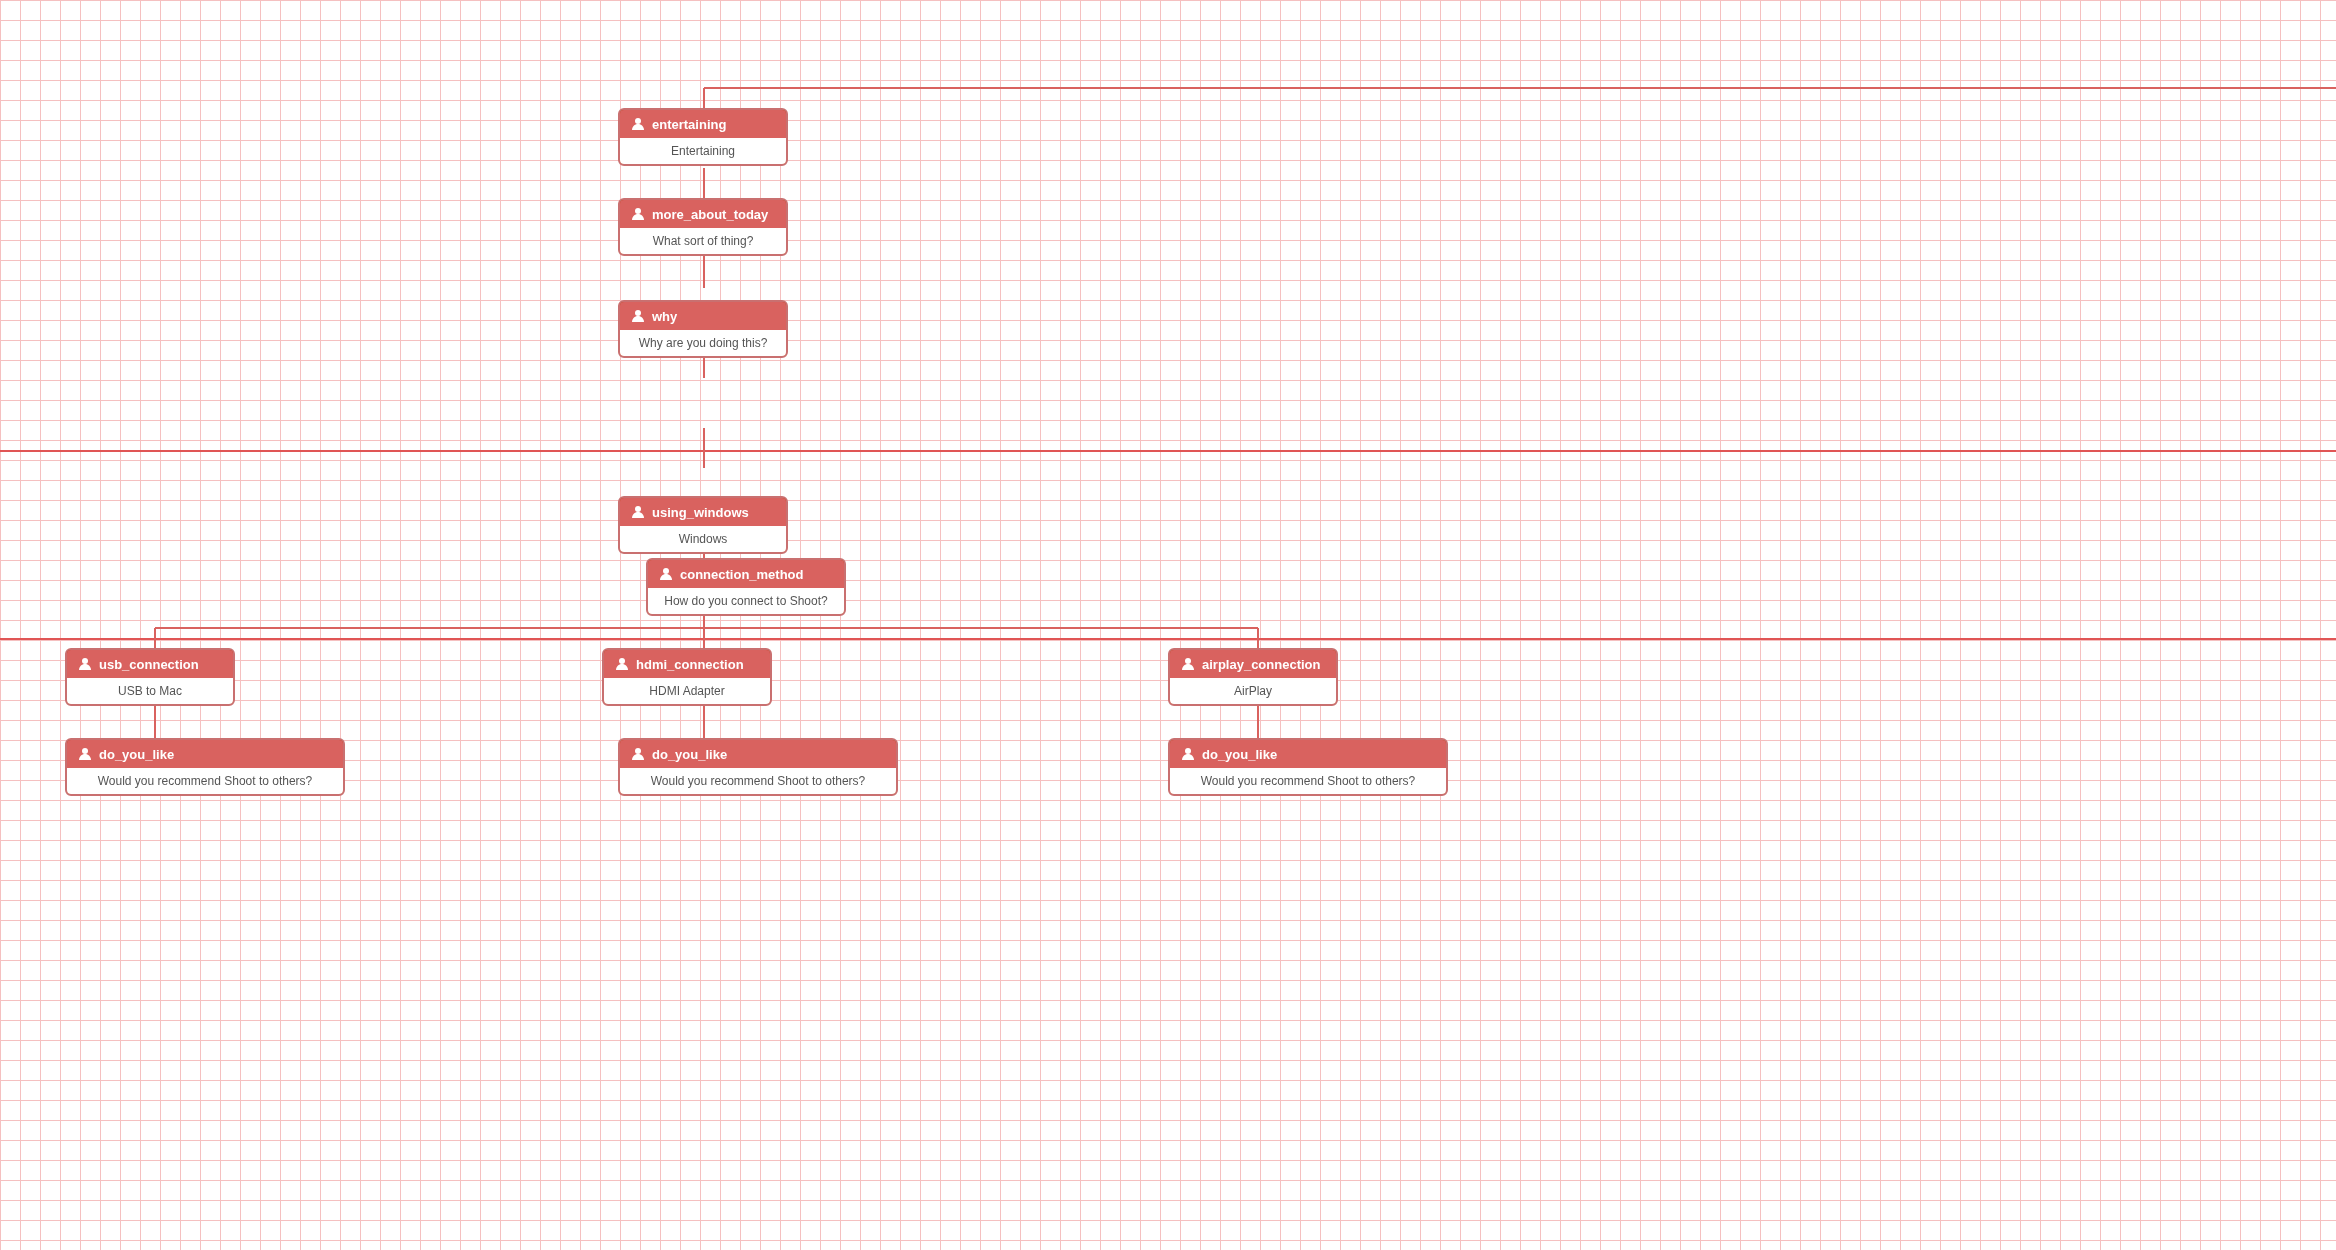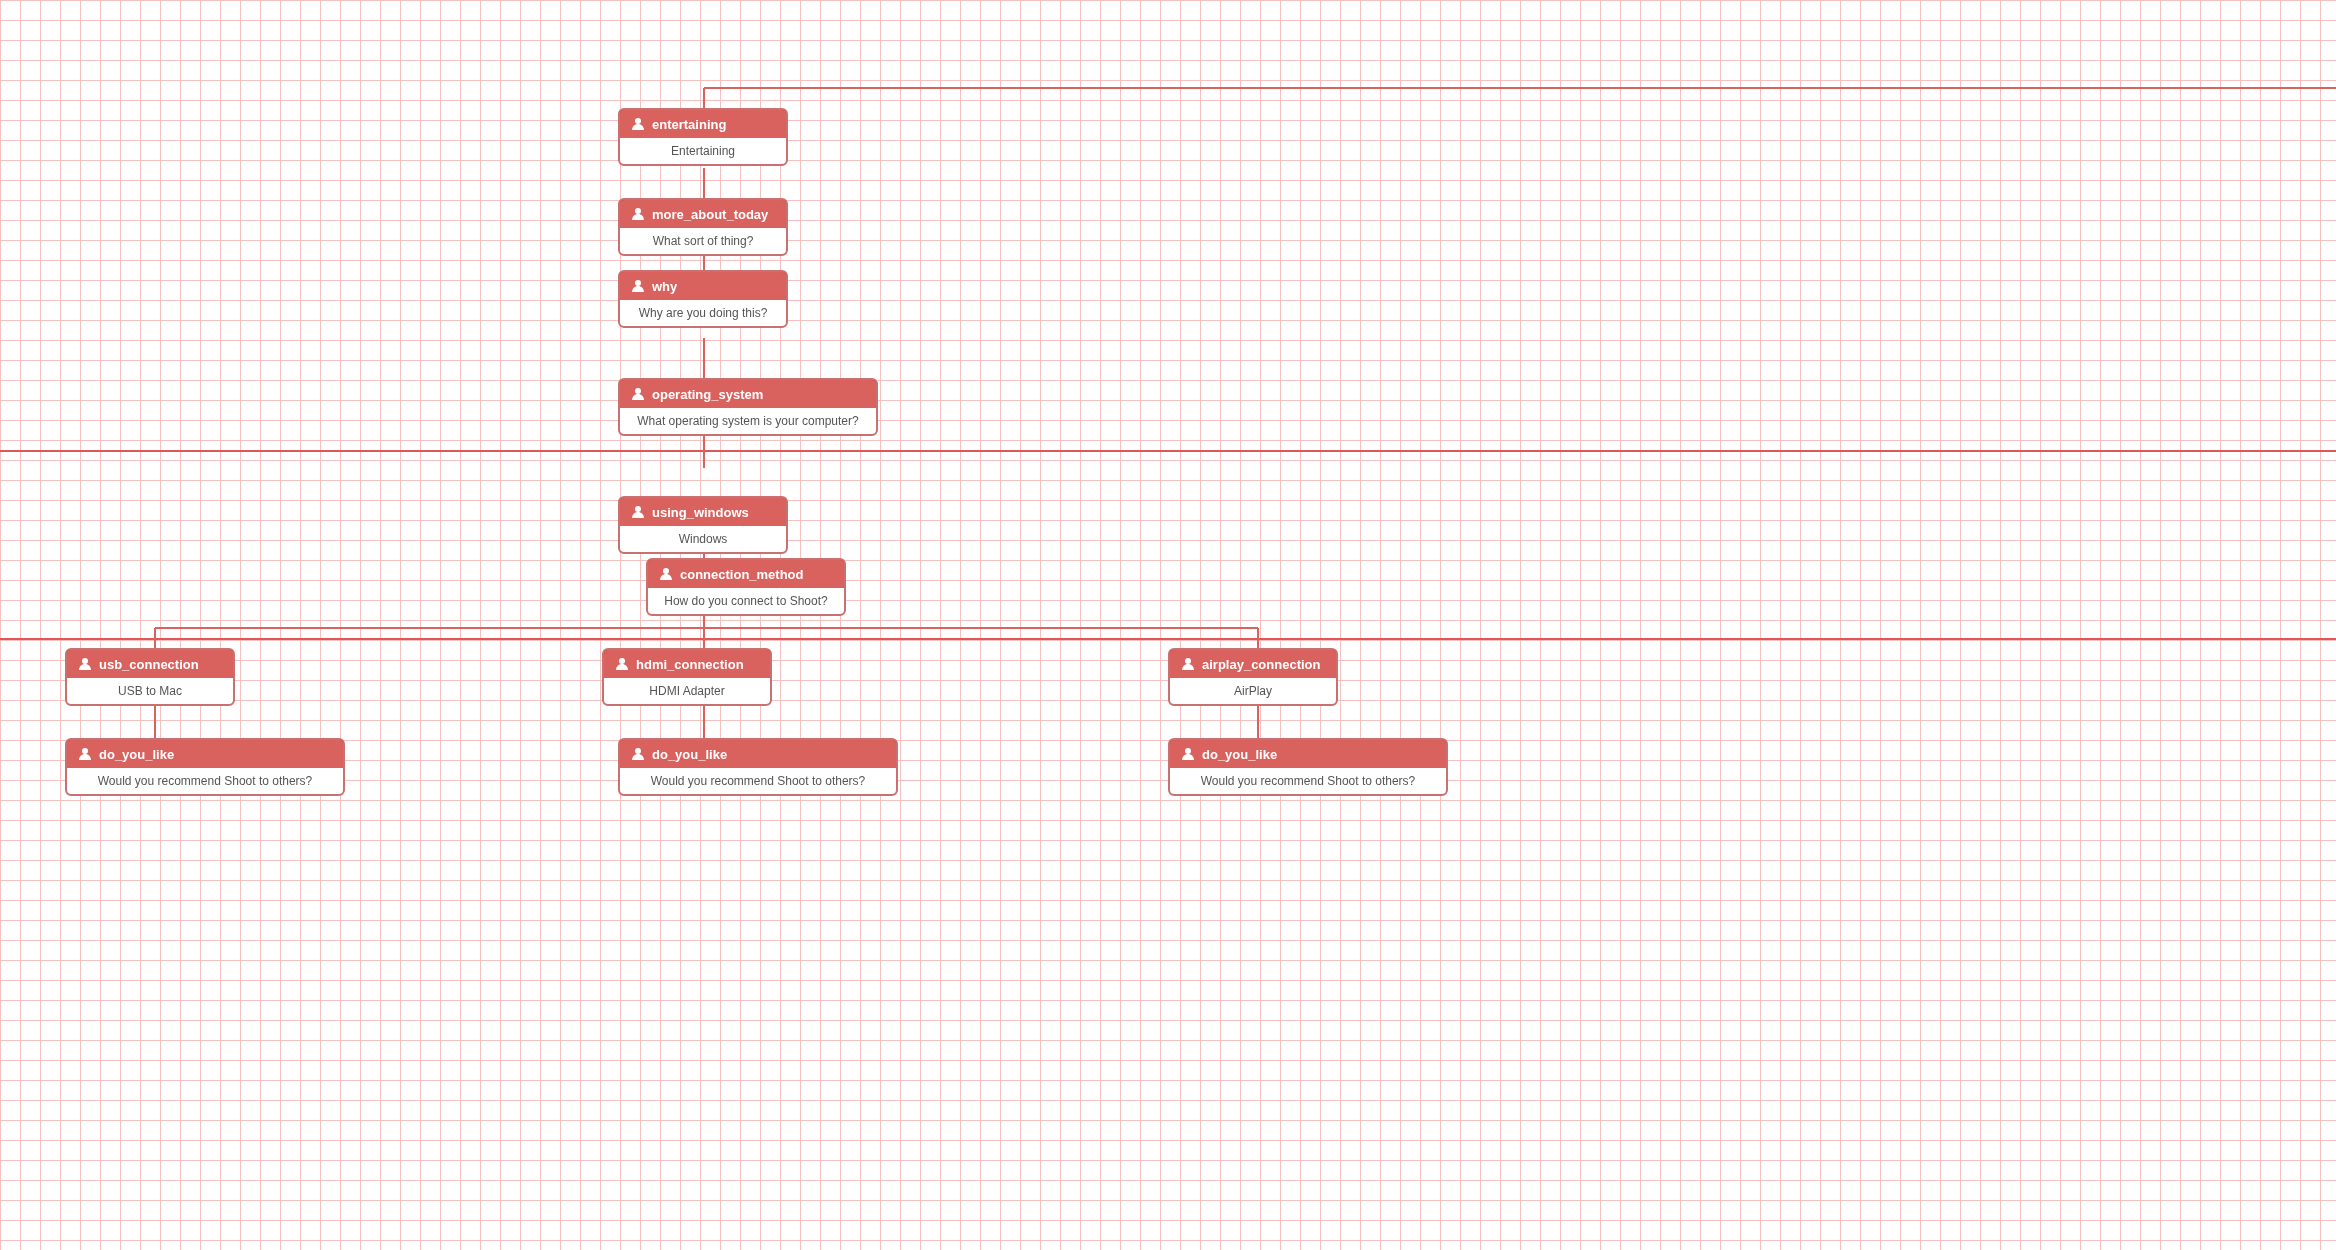--- a/index.html
+++ b/index.html
@@ -152,45 +152,33 @@
         <svg class="user-icon" viewBox="0 0 16 16" fill="white">
           <circle cx="8" cy="5" r="3"></circle>
           <path d="M2 14c0-3.3 2.7-6 6-6s6 2.7 6 6"></path>
         </svg>
         <span>more_about_today</span>
       </div>
       <div class="node-body">What sort of thing?</div>
     </div>
   </div>
 
-  <div class="node" style="left: 618px; top: 270px;">
+  <div class="node" style="left: 618px; top: 300px;">
     <div class="node-box" style="min-width: 170px;">
       <div class="node-header">
         <svg class="user-icon" viewBox="0 0 16 16" fill="white">
           <circle cx="8" cy="5" r="3"></circle>
           <path d="M2 14c0-3.3 2.7-6 6-6s6 2.7 6 6"></path>
         </svg>
         <span>why</span>
       </div>
       <div class="node-body">Why are you doing this?</div>
     </div>
   </div>
 
-  <div class="node" style="left: 618px; top: 378px;">
-    <div class="node-box" style="min-width: 260px;">
-      <div class="node-header">
-        <svg class="user-icon" viewBox="0 0 16 16" fill="white">
-          <circle cx="8" cy="5" r="3"></circle>
-          <path d="M2 14c0-3.3 2.7-6 6-6s6 2.7 6 6"></path>
-        </svg>
-        <span>operating_system</span>
-      </div>
-      <div class="node-body">What operating system is your computer?</div>
-    </div>
-  </div>
 
   <div class="node" style="left: 618px; top: 468px;">
     <div class="node-box" style="min-width: 170px; margin-top: 28px;">
       <div class="node-header">
         <svg class="user-icon" viewBox="0 0 16 16" fill="white">
           <circle cx="8" cy="5" r="3"></circle>
           <path d="M2 14c0-3.3 2.7-6 6-6s6 2.7 6 6"></path>
         </svg>
         <span>using_windows</span>
       </div>

